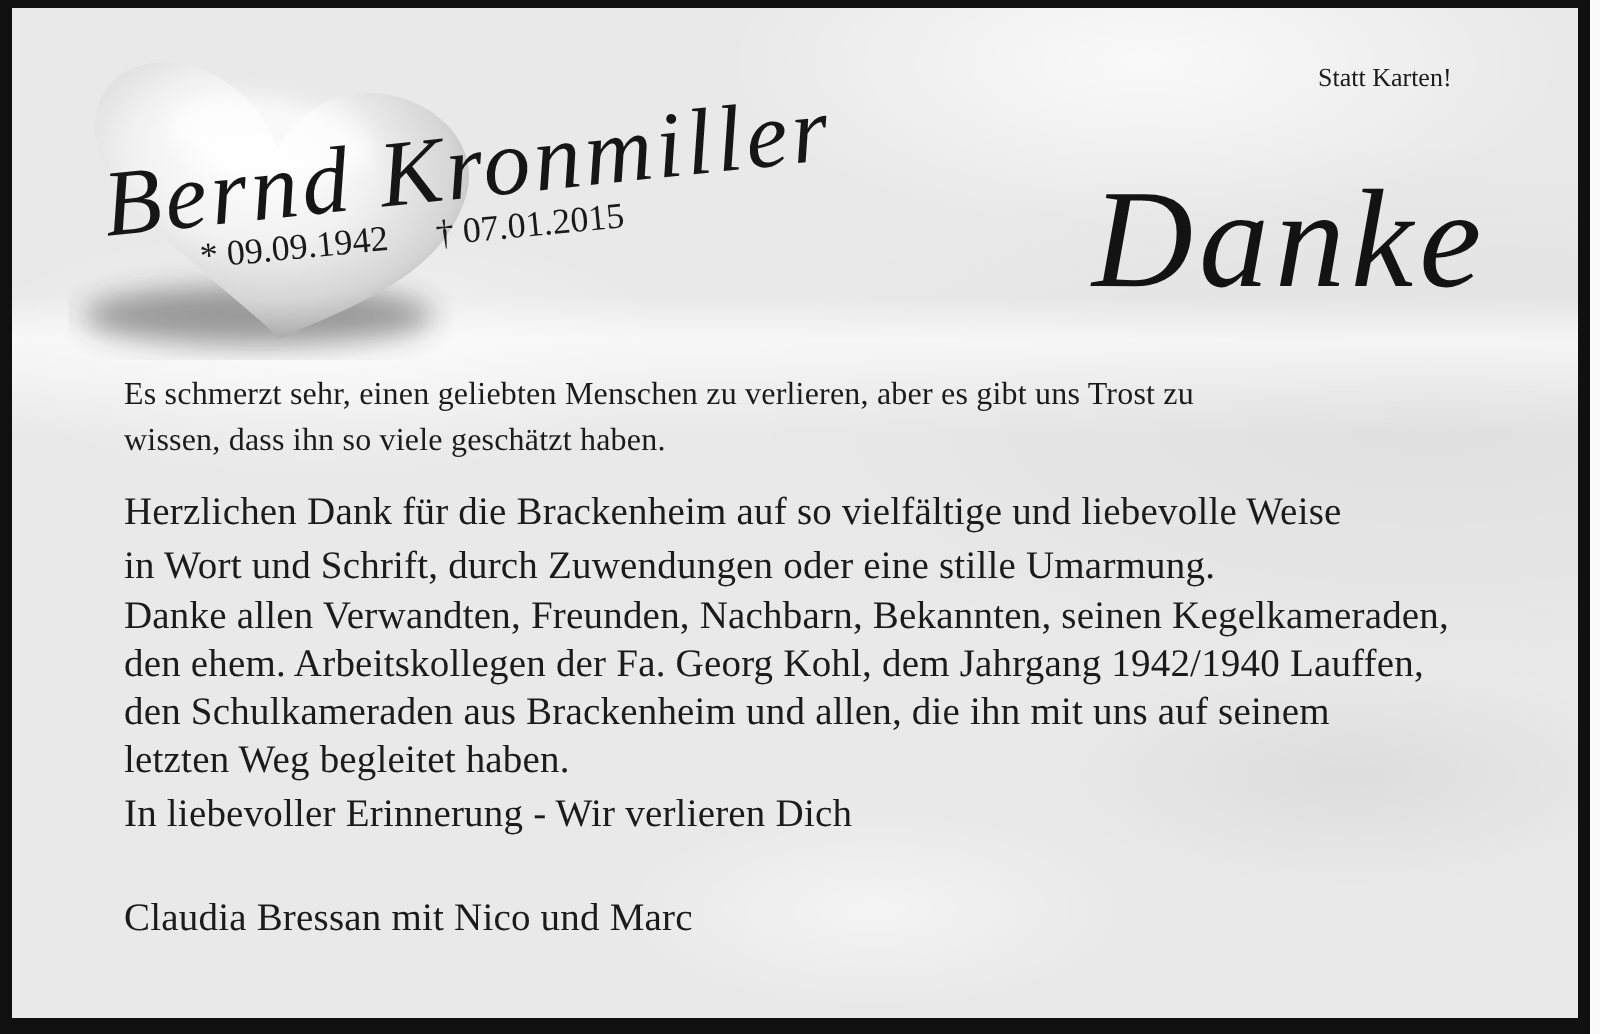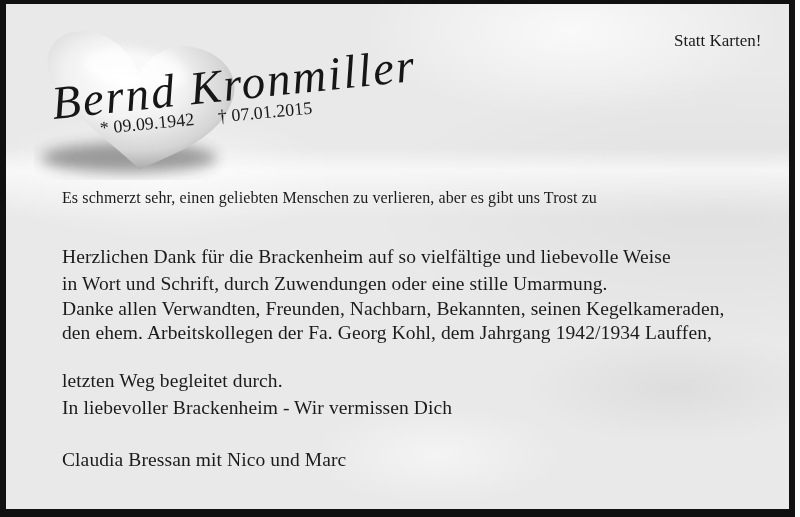--- a/index.html
+++ b/index.html
@@ -44,21 +44,21 @@
   }
   #dates{
     position:absolute;left:100px;top:119px;
     font-size:18px;line-height:1;white-space:nowrap;
     transform:rotate(-5.5deg);transform-origin:0 50%;
     color:#1a1a1a;
   }
   #dates .death{margin-left:24px}
 
   
-  #statt{position:absolute;left:674px;top:32px;font-size:17px;line-height:1}
+  #statt{position:absolute;left:659px;top:32px;font-size:13px;line-height:1}
   #danke{
     position:absolute;left:546px;top:86px;
     font-size:70px;font-style:italic;letter-spacing:3px;line-height:1;
     white-space:nowrap;color:#131313;
   }
 
   
   .ln{position:absolute;left:62px;font-size:19.5px;line-height:1.15;white-space:nowrap;letter-spacing:.1px}
   .italic{font-size:16px}
   .lead,.b{font-weight:normal}
@@ -93,31 +93,34 @@
       <ellipse cx="95" cy="42" rx="52" ry="20" fill="#ffffff" opacity="0.75" filter="url(#blur5)"></ellipse>
     </g>
   </svg>
 
   <div id="name">Bernd Kronmiller</div>
   <div id="dates">
     <span class="birth">* 09.09.1942</span><span class="death">† 07.01.2015</span>
   </div>
 
   <div id="statt">Statt Karten!</div>
+  <div id="danke">Danke</div>
 
   <div class="ln italic" style="top:189px">Es schmerzt sehr, einen geliebten Menschen zu verlieren, aber es gibt uns Trost zu</div>
+  <div class="ln italic" style="top:212px">wissen, dass ihn so viele geschätzt haben.</div>
 
   <div class="ln" style="top:246px"><span class="lead">Herzlichen Dank</span><span> für die Brackenheim auf so vielfältige und liebevolle Weise</span></div>
   <div class="ln" style="top:273px">in Wort und Schrift, durch Zuwendungen oder eine stille Umarmung.</div>
 
   <div class="ln" style="top:298px"><span class="lead">Danke allen</span><span> Verwandten, Freunden, Nachbarn, Bekannten, seinen Kegelkameraden,</span></div>
-  <div class="ln" style="top:322px">den ehem. Arbeitskollegen der Fa. Georg Kohl, dem Jahrgang 1942/1934 Lauffen,</div>
-  <div class="ln" style="top:370px">letzten Weg begleitet durch.</div>
+  <div class="ln" style="top:322px">den ehem. Arbeitskollegen der Fa. Georg Kohl, dem Jahrgang 1942/1940 Lauffen,</div>
+  <div class="ln" style="top:346px">den Schulkameraden aus Brackenheim und allen, die ihn mit uns auf seinem</div>
+  <div class="ln" style="top:370px">letzten Weg begleitet haben.</div>
 
-  <div class="ln" style="top:397px">In liebevoller Brackenheim - Wir vermissen Dich</div>
+  <div class="ln" style="top:397px">In liebevoller Erinnerung - Wir verlieren Dich</div>
   <div class="ln b" style="top:449px">Claudia Bressan mit Nico und Marc</div>
 
 
   <div class="frame" id="f-top"></div>
   <div class="frame" id="f-left"></div>
   <div class="frame" id="f-bottom"></div>
   <div class="frame" id="f-right"></div>
   <div class="white-edge"></div>
 
 </div>

